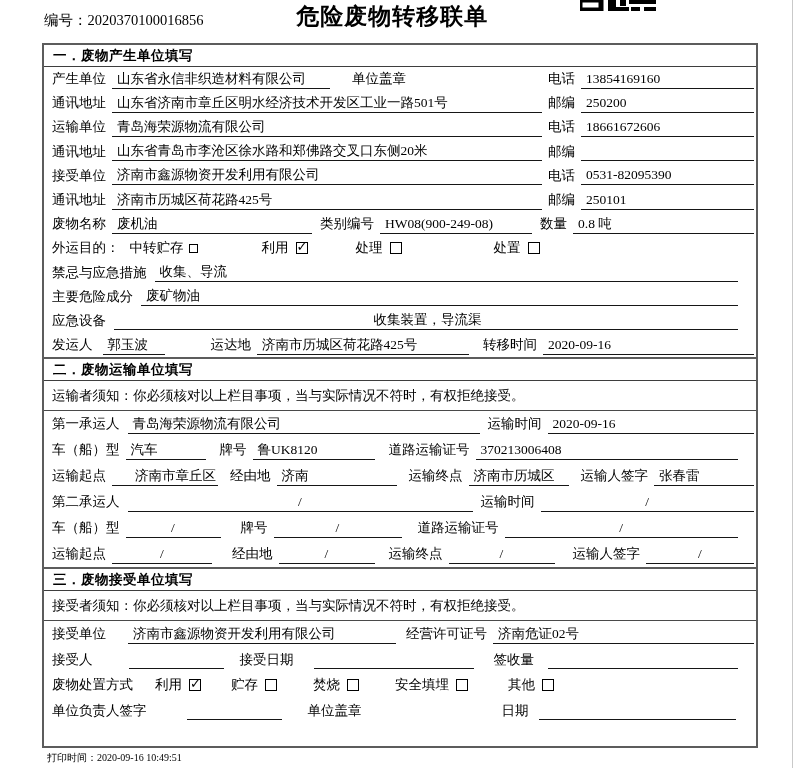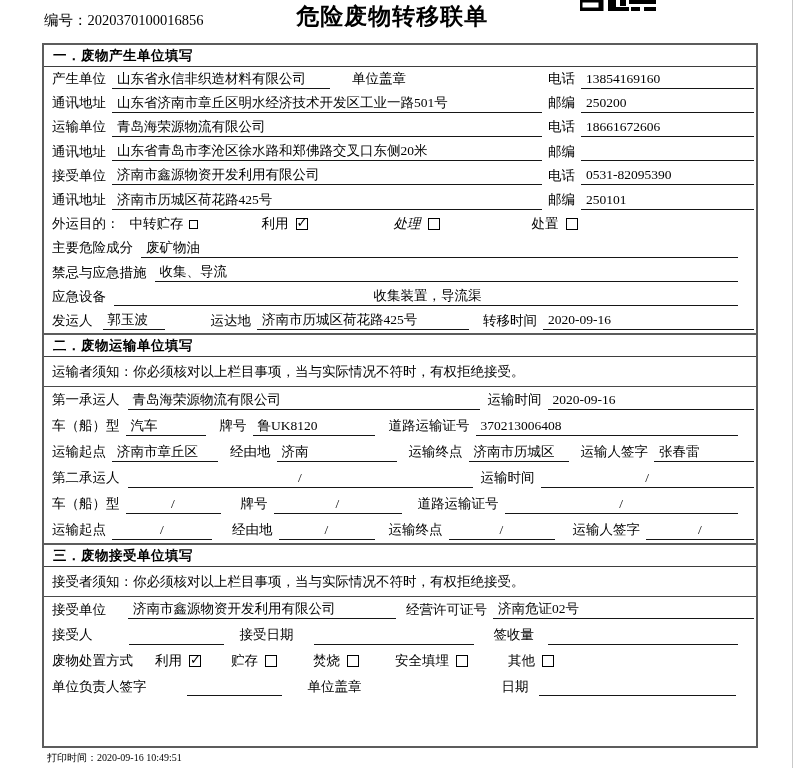--- a/index.html
+++ b/index.html
@@ -107,45 +107,53 @@
             <span class="lbl" style="margin-left: 6px;">电话</span>
             <span class="fld grow" style="margin-right: 2px; margin-left: 6px;">0531-82095390</span>
           </div>
           <div class="row">
             <span class="lbl">通讯地址</span>
             <span class="fld" style="width: 430px; margin-left: 6px;">济南市历城区荷花路425号</span>
             <span class="lbl" style="margin-left: 6px;">邮编</span>
             <span class="fld grow" style="margin-right: 2px; margin-left: 6px;">250101</span>
           </div>
           <div class="row">
+            <span class="lbl">废物名称</span>
+            <span class="fld" style="width: 200px; margin-left: 6px;">废机油</span>
+            <span class="lbl" style="margin-left: 8px;">类别编号</span>
+            <span class="fld" style="width: 152px; margin-left: 6px;">HW08(900-249-08)</span>
+            <span class="lbl" style="margin-left: 8px;">数量</span>
+            <span class="fld grow" style="margin-right: 2px; margin-left: 6px;">0.8 吨</span>
+          </div>
+          <div class="row">
             <span class="lbl">外运目的：</span>
             <span class="chk" style="margin-left: 10px;">
               <span>中转贮存</span>
               <span class="box sm"></span>
             </span>
             <span class="chk" style="margin-left: 64px;">
               <span>利用</span>
               <span class="box on"></span>
             </span>
-            <span class="chk" style="margin-left: 86px; font-style: italic;">
+            <span class="chk" style="margin-left: 48px;">
               <span>处理</span>
               <span class="box"></span>
             </span>
             <span class="chk" style="margin-left: 92px;">
               <span>处置</span>
               <span class="box"></span>
             </span>
           </div>
           <div class="row">
+            <span class="lbl">禁忌与应急措施</span>
+            <span class="fld grow" style="margin-right: 18px; margin-left: 8px;">收集、导流</span>
+          </div>
+          <div class="row">
             <span class="lbl">主要危险成分</span>
             <span class="fld grow" style="margin-right: 18px; margin-left: 8px;">废矿物油</span>
-          </div>
-          <div class="row">
-            <span class="lbl">禁忌与应急措施</span>
-            <span class="fld grow" style="margin-right: 18px; margin-left: 8px;">收集、导流</span>
           </div>
           <div class="row">
             <span class="lbl">应急设备</span>
             <span class="fld grow" style="margin-right: 18px; margin-left: 8px; text-align: center;">收集装置，导流渠</span>
           </div>
           <div class="row">
             <span class="lbl">发运人</span>
             <span class="fld" style="width: 62px; margin-left: 10px;">郭玉波</span>
             <span class="lbl" style="margin-left: 46px;">运达地</span>
             <span class="fld" style="width: 212px; margin-left: 6px;">济南市历城区荷花路425号</span>
@@ -169,21 +177,21 @@
           <div class="row">
             <span class="lbl">车（船）型</span>
             <span class="fld" style="width: 80px; margin-left: 6px;">汽车</span>
             <span class="lbl" style="margin-left: 14px;">牌号</span>
             <span class="fld" style="width: 122px; margin-left: 6px;">鲁UK8120</span>
             <span class="lbl" style="margin-left: 14px;">道路运输证号</span>
             <span class="fld grow" style="margin-right: 18px; margin-left: 6px;">370213006408</span>
           </div>
           <div class="row">
             <span class="lbl">运输起点</span>
-            <span class="fld" style="width: 106px; margin-left: 6px;">济南市章丘区</span>
+            <span class="fld" style="width: 106px; margin-left: 6px; text-align: right;">济南市章丘区</span>
             <span class="lbl" style="margin-left: 12px;">经由地</span>
             <span class="fld" style="width: 120px; margin-left: 6px;">济南</span>
             <span class="lbl" style="margin-left: 12px;">运输终点</span>
             <span class="fld" style="width: 100px; margin-left: 6px;">济南市历城区</span>
             <span class="lbl" style="margin-left: 12px;">运输人签字</span>
             <span class="fld grow" style="margin-right: 2px; margin-left: 6px;">张春雷</span>
           </div>
           <div class="row">
             <span class="lbl">第二承运人</span>
             <span class="fld ctr" style="width: 345px; margin-left: 8px;">/</span>

